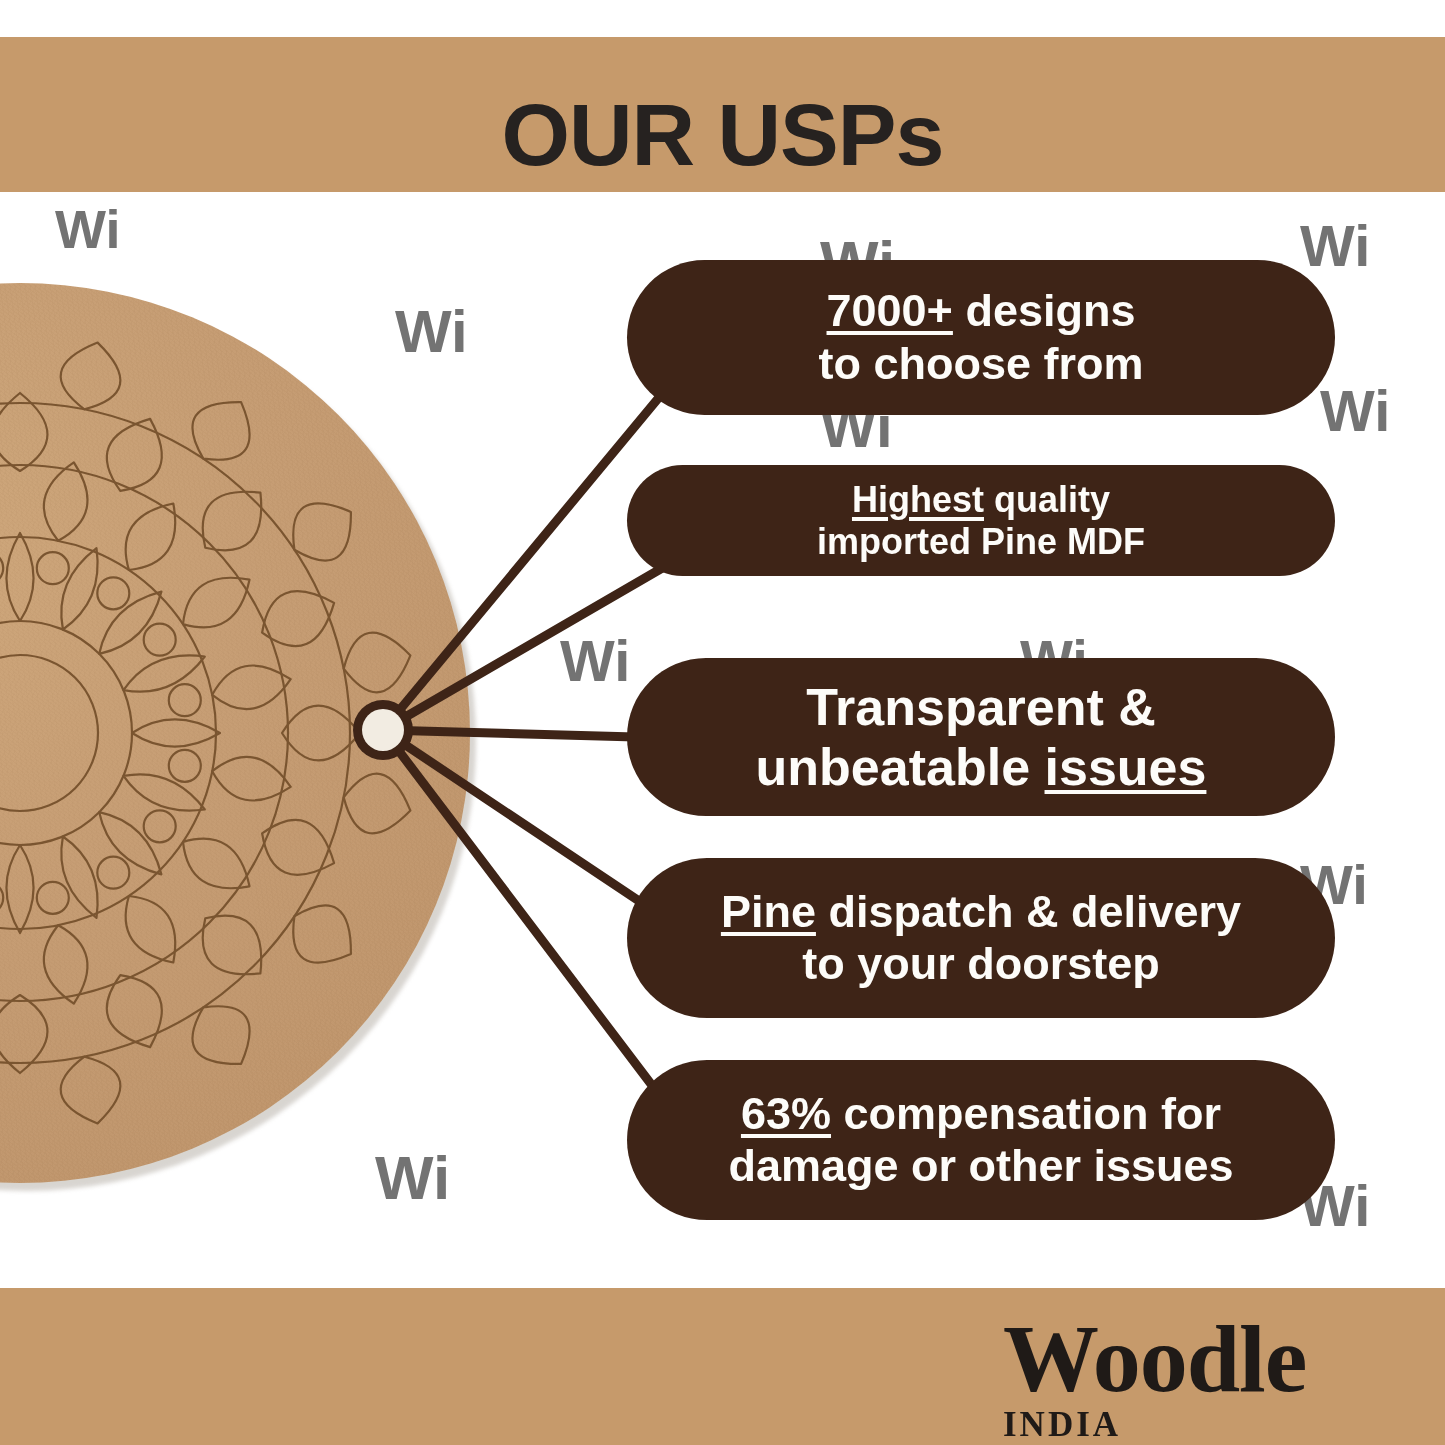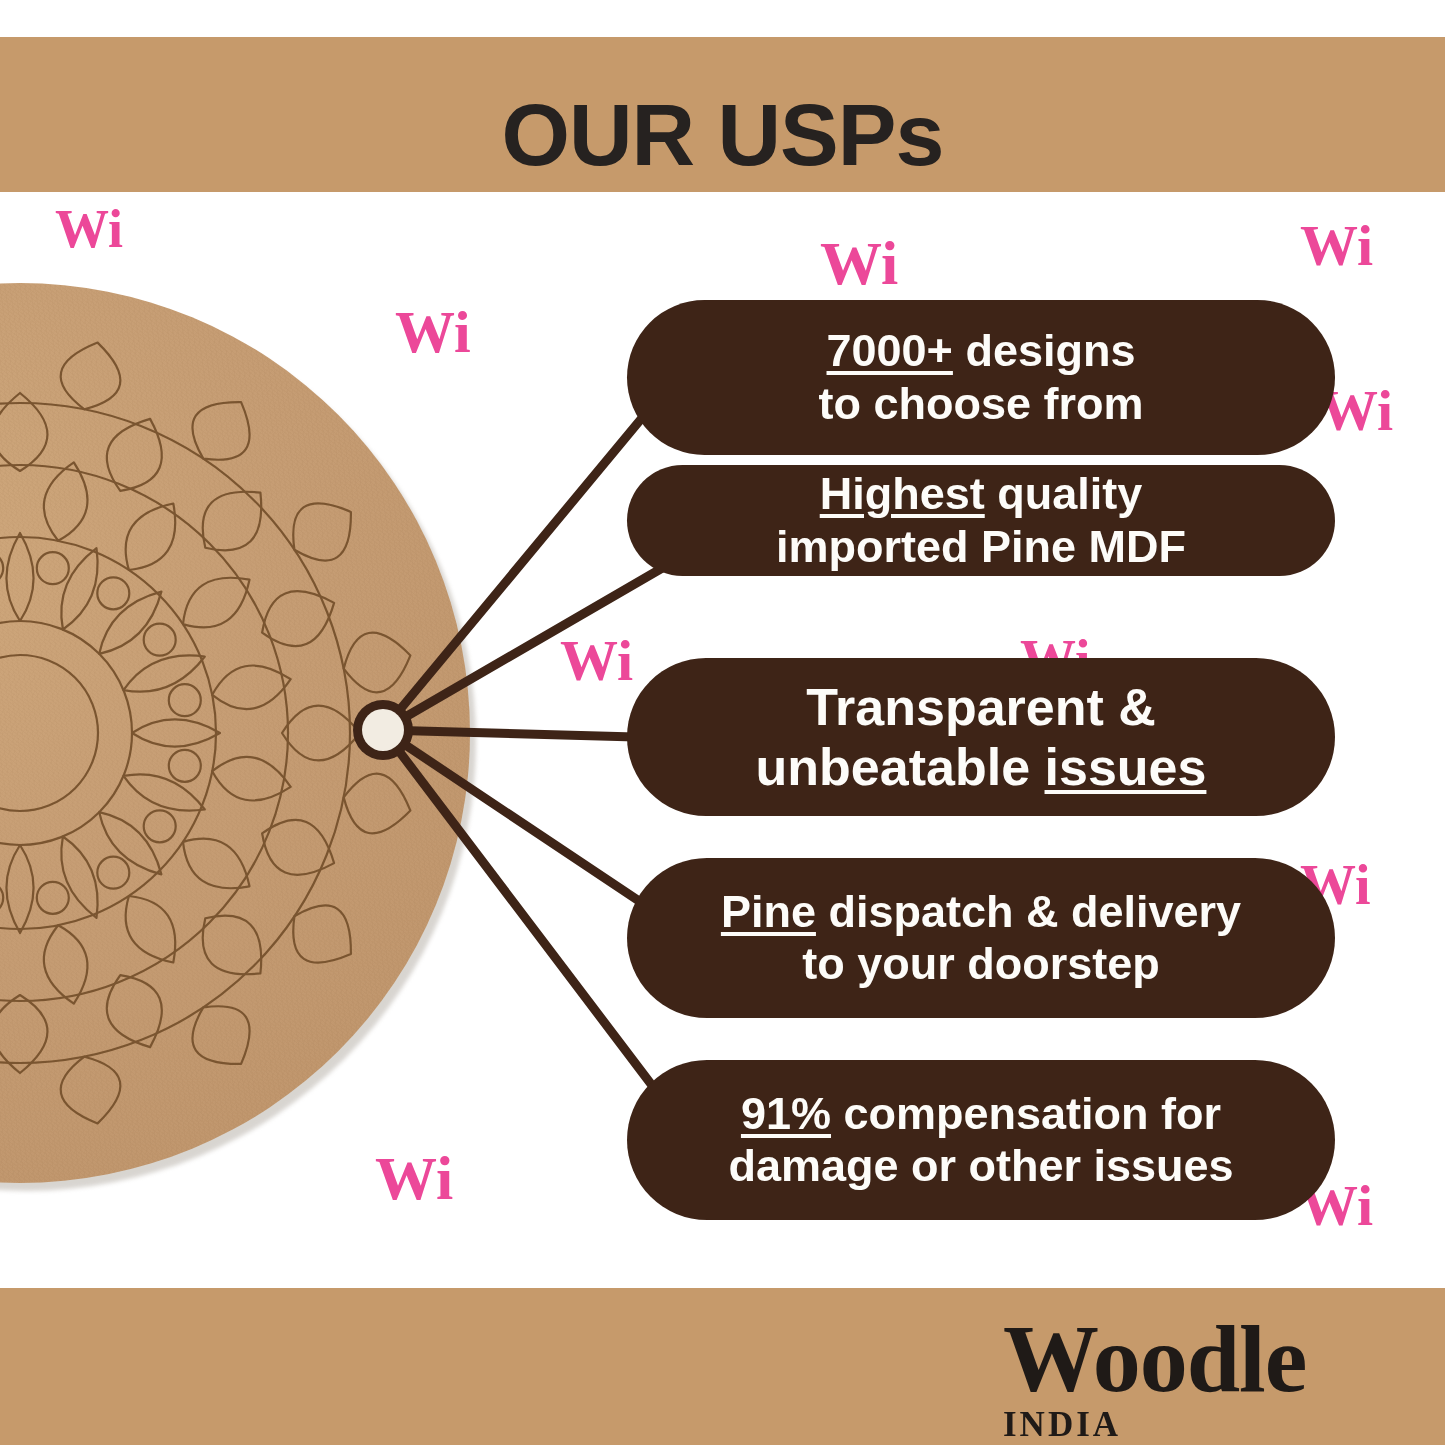--- a/index.html
+++ b/index.html
@@ -56,22 +56,22 @@
     position: absolute;
     left: 0;
     top: 192px;
     width: 1445px;
     height: 1096px;
     overflow: hidden;
     pointer-events: none;
   }
   .watermark {
     position: absolute;
-    color: #ec4899;
-    font-family: Liberation Serif, serif;
+    color: #737373;
+    font-family: Liberation Sans, sans-serif;
     font-weight: 700;
     line-height: 1;
     user-select: none;
   }
 
   
   #mdf-disc-wrap {
     position: absolute;
     left: -430px;
     top: 283px;
@@ -306,38 +306,38 @@
       <line x1="383" y1="730" x2="700" y2="348"></line>
       <line x1="383" y1="730" x2="676" y2="560"></line>
       <line x1="383" y1="730" x2="672" y2="738"></line>
       <line x1="383" y1="730" x2="675" y2="925"></line>
       <line x1="383" y1="730" x2="682" y2="1125"></line>
     </g>
     <circle cx="383" cy="730" r="30" fill="#3e2417"></circle>
     <circle cx="383" cy="730" r="21" fill="#f2ece2"></circle>
   </svg>
 
-  <div class="usp-pill" id="pill-0" style="left:627px; top:260px; width:708px; height:155px; font-size:45px;margin-top:40px;">
+  <div class="usp-pill" id="pill-0" style="left:627px; top:260px; width:708px; height:155px; font-size:45px;">
     <span class="pill-text"><u>7000+</u> designs<br>to choose from</span>
   </div>
 
-  <div class="usp-pill" id="pill-1" style="left:627px; top:465px; width:708px; height:111px; font-size:45px;">
+  <div class="usp-pill" id="pill-1" style="left:627px; top:465px; width:708px; height:111px; font-size:36px;">
     <span class="pill-text"><u>Highest</u> quality<br>imported Pine MDF</span>
   </div>
 
   <div class="usp-pill" id="pill-2" style="left:627px; top:658px; width:708px; height:158px; font-size:52px;">
     <span class="pill-text">Transparent &amp;<br>unbeatable <u>issues</u></span>
   </div>
 
   <div class="usp-pill" id="pill-3" style="left:627px; top:858px; width:708px; height:160px; font-size:45px;">
     <span class="pill-text"><u>Pine</u> dispatch &amp; delivery<br>to your doorstep</span>
   </div>
 
   <div class="usp-pill" id="pill-4" style="left:627px; top:1060px; width:708px; height:160px; font-size:45px;">
-    <span class="pill-text"><u>91%</u> compensation for<br>damage or other issues</span>
+    <span class="pill-text"><u>63%</u> compensation for<br>damage or other issues</span>
   </div>
 
   <div class="band" id="footer-band"></div>
   <div id="brand-logo">
     <span id="brand-wordmark">Woodle</span>
     <span id="brand-sub">INDIA</span>
   </div>
 
 </div>
 

